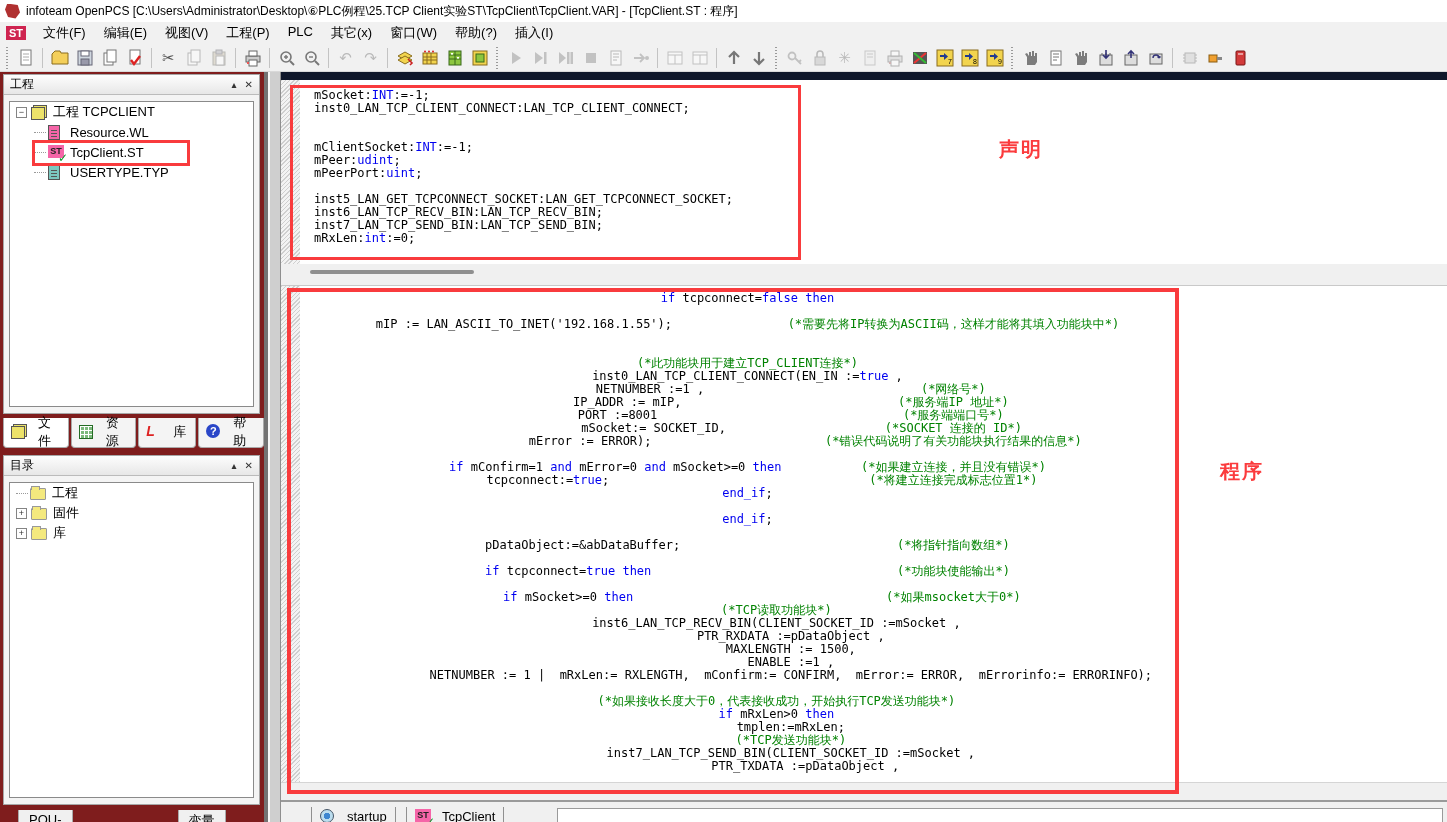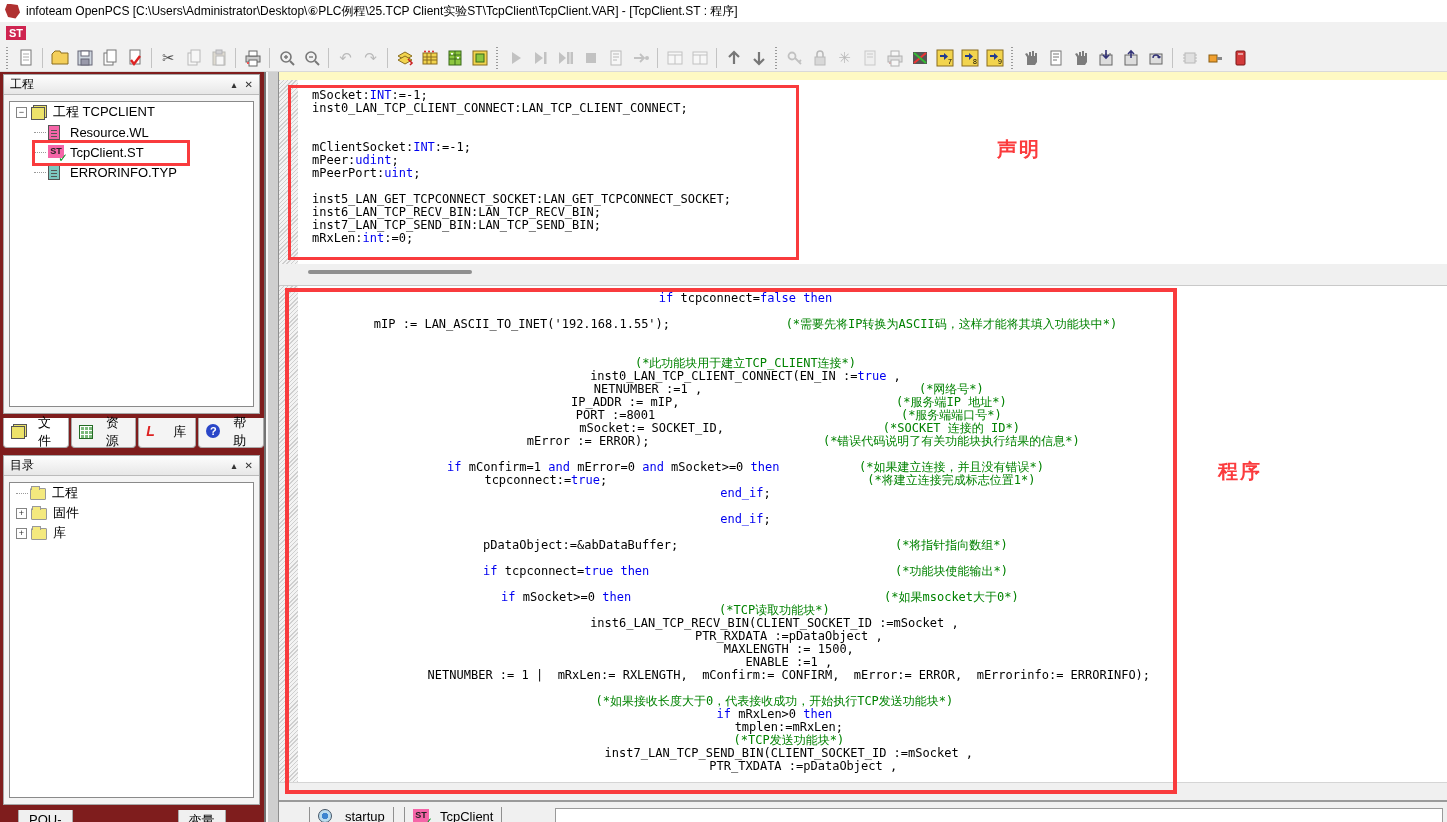--- a/index.html
+++ b/index.html
@@ -76,22 +76,22 @@
   .sidetab { display:flex; align-items:center; gap:5px; padding:3px 9px 5px 7px; font-size:13px;
              border:1px solid #aaa; border-top:none; border-radius:0 0 4px 4px; background:#f4f4f4; }
   .sidetab.active { background:#fff; }
 
   .bltabs { position:absolute; left:0; top:738px; width:264px; height:20px; display:flex; }
   .bltab { font-size:13px; color:#000; padding:2px 10px; border:1px solid #aaa; border-top:none;
            background:#f0f0f0; margin-left:18px; white-space:nowrap; }
   .bltab:nth-child(2){ margin-left:105px; }
 
   
-  .editor { position:absolute; left:264px; top:0; right:0; bottom:0; background:#fef9c3;
-            border-left:2px solid #737373; }
+  .editor { position:absolute; left:264px; top:0; right:0; bottom:0; background:#0f172a;
+            border-left:4px solid #737373; }
   .vstrip { position:absolute; left:0; top:0; width:13px; bottom:0; background:#cfcfcf;
             border-left:2px solid #f8f8f8; border-right:1px solid #8f8f8f; }
   .pane { position:absolute; left:13px; right:0; background:#fff; overflow:hidden; }
   .hatch { position:absolute; left:0; top:0; bottom:0; width:19px;
            background:repeating-linear-gradient(135deg,#cfcfcf 0 1px,#f3f3f3 1px 3px); }
   .code { position:absolute; left:33px; font-family:"DejaVu Sans Mono","Liberation Mono",monospace;
           font-size:12px; line-height:13px; color:#000; }
   .cl { white-space:pre; height:13px; }
   .kw { color:#0000f0; }
   .cmt { color:#008200; }
@@ -123,20 +123,31 @@
 
 <div class="app">
 
   <div class="titlebar">
     <span class="appicon"></span>
     <span class="title">infoteam OpenPCS [C:\Users\Administrator\Desktop\⑥PLC例程\25.TCP Client实验ST\TcpClient\TcpClient.VAR]  - [TcpClient.ST : 程序]</span>
   </div>
 
   <div class="menubar">
     <span class="stbadge">ST</span>
+    <span id="menu-items" style="display:flex">
+        <span class="menuitem">文件(F)</span>
+        <span class="menuitem">编辑(E)</span>
+        <span class="menuitem">视图(V)</span>
+        <span class="menuitem">工程(P)</span>
+        <span class="menuitem">PLC</span>
+        <span class="menuitem">其它(x)</span>
+        <span class="menuitem">窗口(W)</span>
+        <span class="menuitem">帮助(?)</span>
+        <span class="menuitem">插入(I)</span>
+      </span>
   </div>
 
   <div class="toolbar" id="toolbar">
       <span class="thandle"></span>
       <span class="tbtn">
         <svg viewBox="0 0 18 18">
           <rect x="4" y="1" width="10" height="15" fill="#fff" stroke="#777"></rect>
           <path d="M6 5h6M6 8h6M6 11h6" stroke="#aaa"></path>
         </svg>
       </span>
@@ -464,21 +475,21 @@
             <div class="annot-row" style="left: 22px; top: 38px; width: 158px; height: 26px; z-index: 3;"></div>
             <div class="trow" style="padding-left: 24px;">
               <span class="connector"></span>
               <span class="ticon">
                 <span class="ic-doc" style="background:#7bc8c0;display:block">
                   <i style="top:4px"></i>
                   <i style="top:7px"></i>
                   <i style="top:10px"></i>
                 </span>
               </span>
-              <span>ERRORINFO.TYP</span>
+              <span>USERTYPE.TYP</span>
             </div>
           </div>
       </div>
 
       <div class="sidetabs" id="side-tabs">
           <span class="sidetab active">
             <span class="ticon">
               <span class="ic-pages" style="display:block;margin-top:2px"></span>
             </span>
             <span>文件</span>

